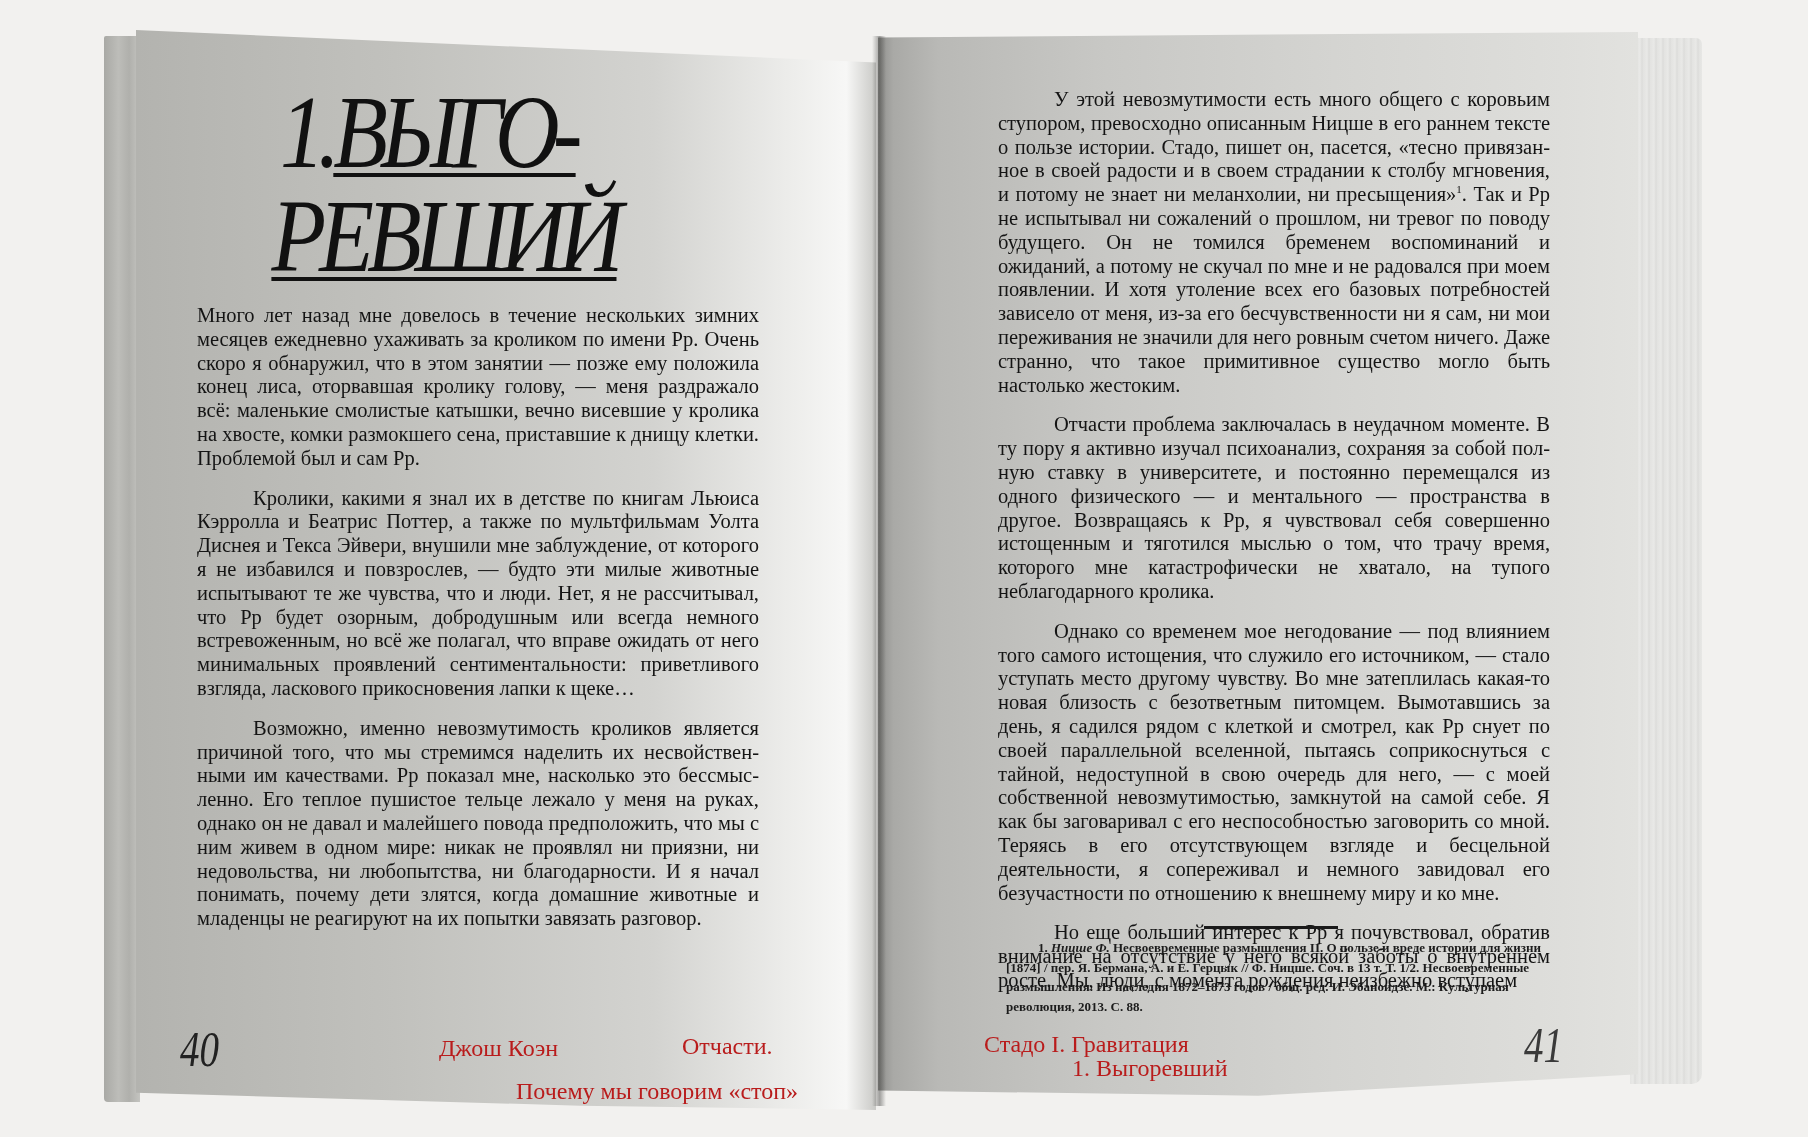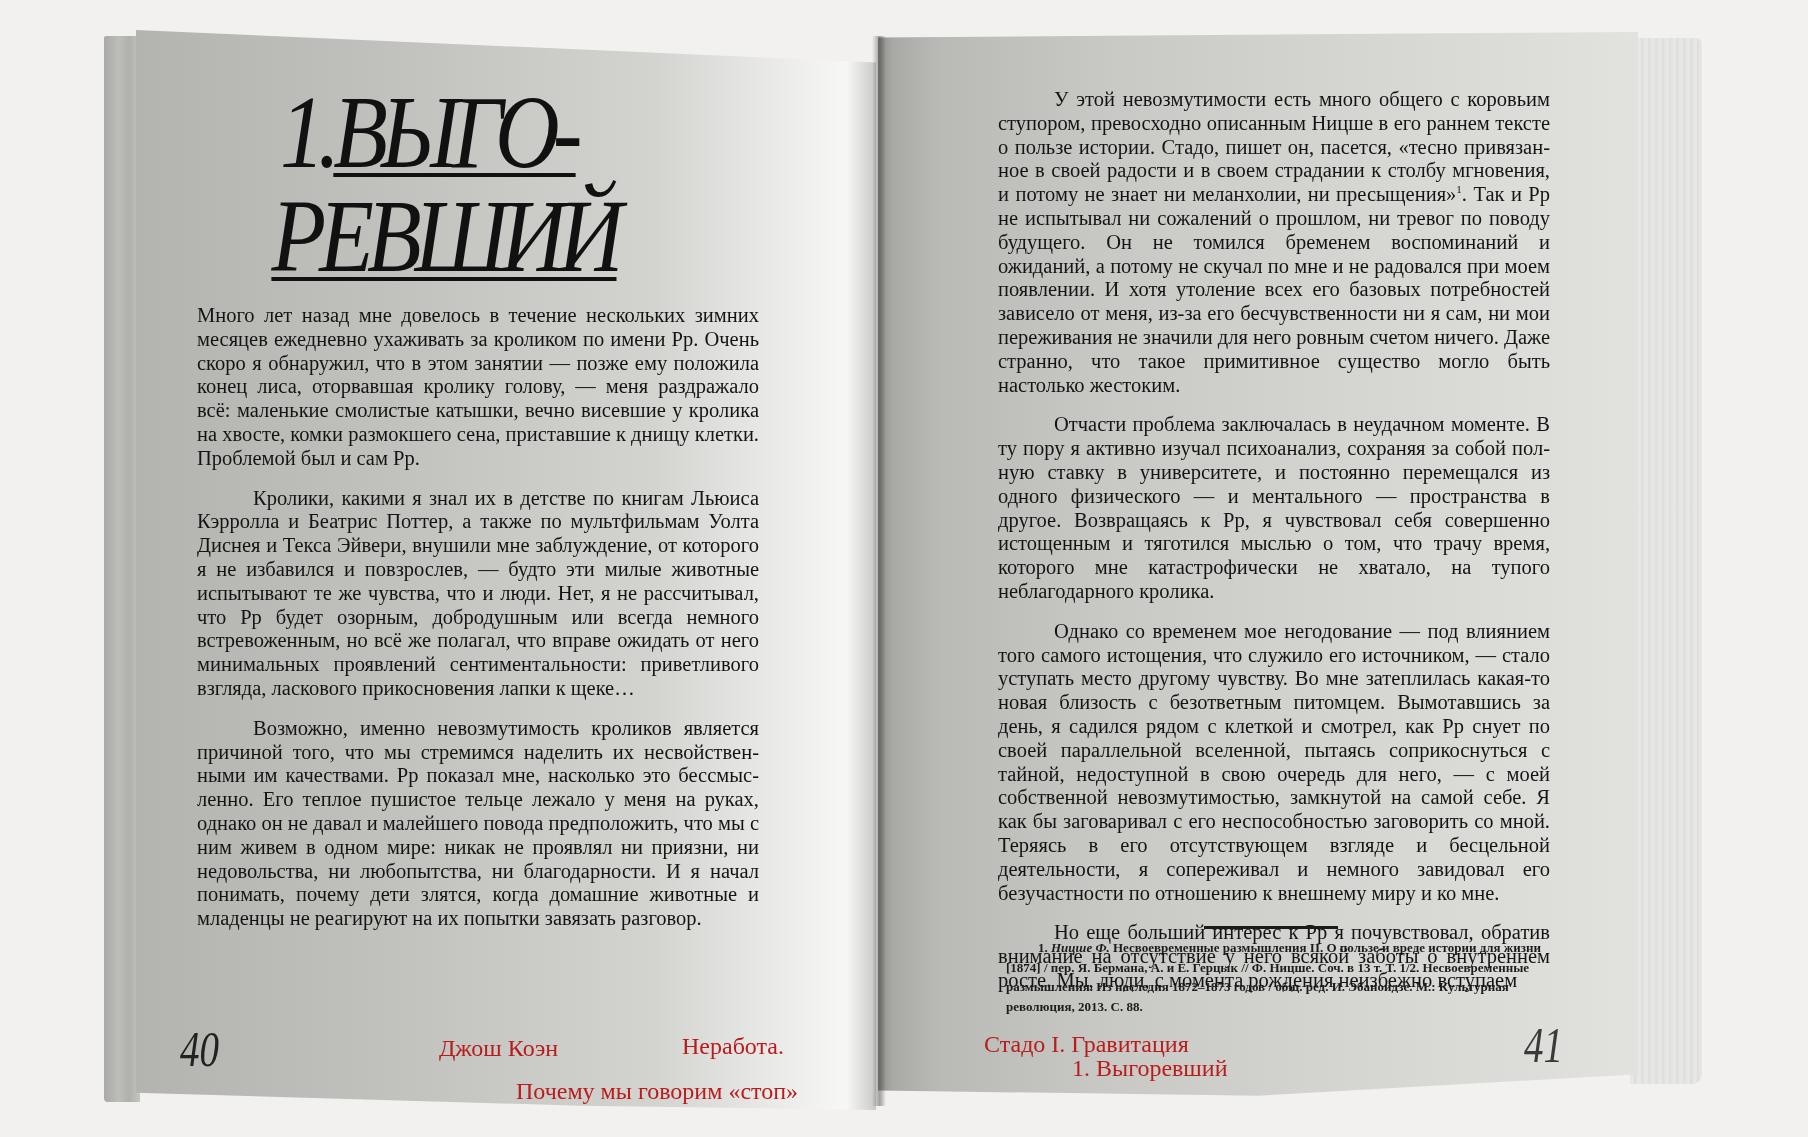--- a/index.html
+++ b/index.html
@@ -155,21 +155,21 @@
   </div>
 
   <div class="page body-text left-body">
     <p>Много лет назад мне довелось в течение нескольких зимних месяцев ежедневно ухаживать за кроликом по имени Рр. Очень скоро я обнаружил, что в этом занятии — позже ему положила конец лиса, оторвавшая кролику голову, — меня раздражало всё: маленькие смолистые катышки, вечно висевшие у кролика на хвосте, комки размокшего сена, приставшие к днищу клетки. Проблемой был и сам Рр.</p>
     <p class="indent">Кролики, какими я знал их в детстве по книгам Льюиса Кэрролла и Беатрис Поттер, а также по мультфильмам Уолта Диснея и Текса Эйвери, внушили мне заблуждение, от которого я не избавился и повзрослев, — будто эти милые животные испытывают те же чувства, что и люди. Нет, я не рассчиты­вал, что Рр будет озорным, добродушным или всегда немного встревоженным, но всё же полагал, что вправе ожидать от него минимальных проявлений сентиментальности: приветливого взгляда, ласкового прикосновения лапки к щеке…</p>
     <p class="indent">Возможно, именно невозмутимость кроликов является причиной того, что мы стремимся наделить их несвойствен­ными им качествами. Рр показал мне, насколько это бессмыс­ленно. Его теплое пушистое тельце лежало у меня на руках, однако он не давал и малейшего повода предположить, что мы с ним живем в одном мире: никак не проявлял ни приязни, ни недовольства, ни любопытства, ни благодарности. И я начал понимать, почему дети злятся, когда домашние животные и младенцы не реагируют на их попытки завязать разговор.</p>
   </div>
 
   <div class="page folio folio-left">40</div>
   <div class="page running run-author">Джош Коэн</div>
-  <div class="page running run-title1">Неработа.</div>
+  <div class="page running run-title1">Отчасти.</div>
   <div class="page running run-title2">Почему мы говорим «стоп»</div>
 
   <div class="page body-text right-body">
     <p class="indent"><span>У этой невозмутимости есть много общего с коровьим ступором, превосходно описанным Ницше в его раннем тексте о пользе истории. Стадо, пишет он, пасется, «тесно привязан­ное в своей радости и в своем страдании к столбу мгновения, и потому не знает ни меланхолии, ни пресыщения»</span><sup>1</sup><span>. Так и Рр не испытывал ни сожалений о прошлом, ни тревог по поводу будущего. Он не томился бременем воспоминаний и ожиданий, а потому не скучал по мне и не радовался при моем появле­нии. И хотя утоление всех его базовых потребностей зависело от меня, из-за его бесчувственности ни я сам, ни мои пережива­ния не значили для него ровным счетом ничего. Даже странно, что такое примитивное существо могло быть настолько жестоким.</span></p>
     <p class="indent">Отчасти проблема заключалась в неудачном моменте. В ту пору я активно изучал психоанализ, сохраняя за собой пол­ную ставку в университете, и постоянно перемещался из одного физического — и ментального — пространства в другое. Воз­вращаясь к Рр, я чувствовал себя совершенно истощенным и тяготился мыслью о том, что трачу время, которого мне ката­строфически не хватало, на тупого неблагодарного кролика.</p>
     <p class="indent">Однако со временем мое негодование — под влиянием того самого истощения, что служило его источником, — стало уступать место другому чувству. Во мне затеплилась какая-то новая близость с безответным питомцем. Вымотавшись за день, я садился рядом с клеткой и смотрел, как Рр снует по своей параллельной вселенной, пытаясь соприкоснуться с тайной, недоступной в свою очередь для него, — с моей собственной невозмутимостью, замкнутой на самой себе. Я как бы загова­ривал с его неспособностью заговорить со мной. Теряясь в его отсутствующем взгляде и бесцельной деятельности, я сопере­живал и немного завидовал его безучастности по отношению к внешнему миру и ко мне.</p>
     <p class="indent">Но еще больший интерес к Рр я почувствовал, обратив внимание на отсутствие у него всякой заботы о внутреннем росте. Мы, люди, с момента рождения неизбежно вступаем</p>
   </div>
 
   <div class="page fn-rule"></div>

